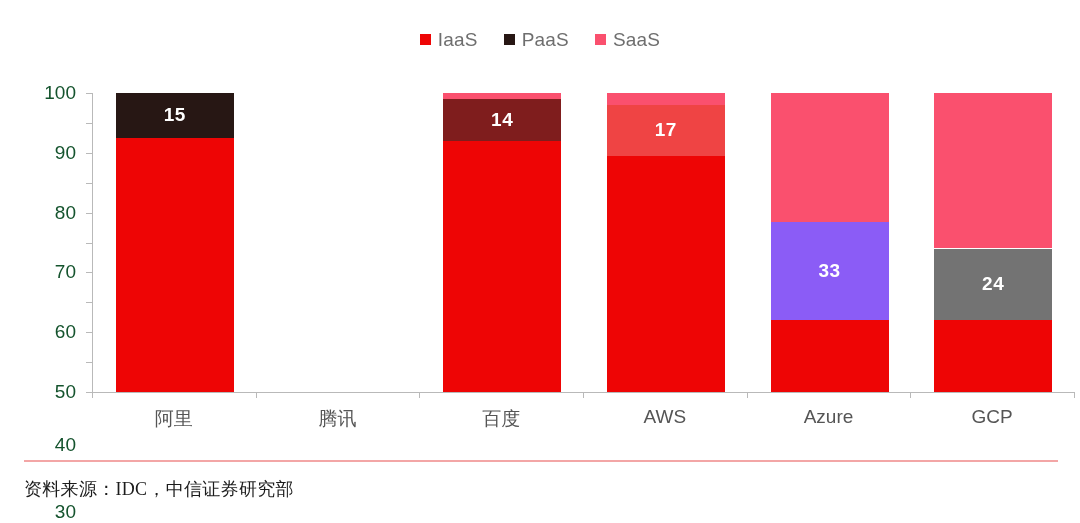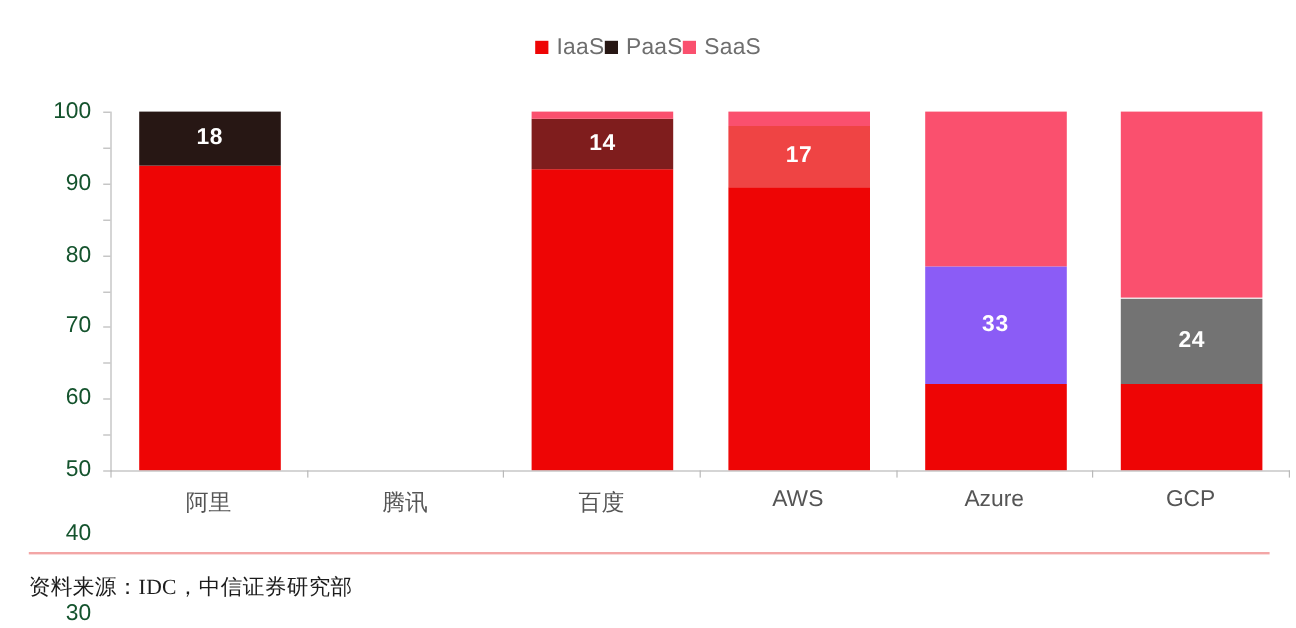--- a/index.html
+++ b/index.html
@@ -6,21 +6,21 @@
   body{
     width:1080px;height:523px;
     background:#ffffff;
     font-family:"Liberation Sans","DejaVu Sans",sans-serif;
     overflow:hidden;
     position:relative;
   }
   
   #legend{
     position:absolute;left:0;top:30px;width:1080px;
-    display:flex;justify-content:center;align-items:center;
+    display:flex;justify-content:center;align-items:center;gap:26px;
   }
   .legend-item{display:flex;align-items:center;gap:7px;}
   .legend-swatch{width:11px;height:11px;display:block;}
   .legend-label{
     font-size:19px;color:#6e6e6e;line-height:19px;
     letter-spacing:.2px;
   }
   
   #plot{
     position:absolute;
@@ -86,21 +86,21 @@
     <div class="legend-item">
       <span class="legend-swatch" style="background: rgb(250, 80, 110);"></span>
       <span class="legend-label">SaaS</span>
     </div>
   </div>
 
 <div id="plot">
     <div class="bar-group" style="left: 22.8333px; width: 118px; height: 299px;">
       <div class="seg" style="height: 254.15px; bottom: 0px; background: rgb(238, 5, 5);"></div>
       <div class="seg" style="height: 44.85px; bottom: 254.15px; background: rgb(39, 23, 20);">
-        <span class="seg-label">18</span>
+        <span class="seg-label">15</span>
       </div>
     </div>
     <div class="bar-group" style="left: 350.167px; width: 118px; height: 299px;">
       <div class="seg" style="height: 251.16px; bottom: 0px; background: rgb(238, 5, 5);"></div>
       <div class="seg" style="height: 41.86px; bottom: 251.16px; background: #7f1d1d;">
         <span class="seg-label">14</span>
       </div>
       <div class="seg" style="height: 5.98px; bottom: 293.02px; background: rgb(250, 80, 110);"></div>
     </div>
     <div class="bar-group" style="left: 513.833px; width: 118px; height: 299px;">

